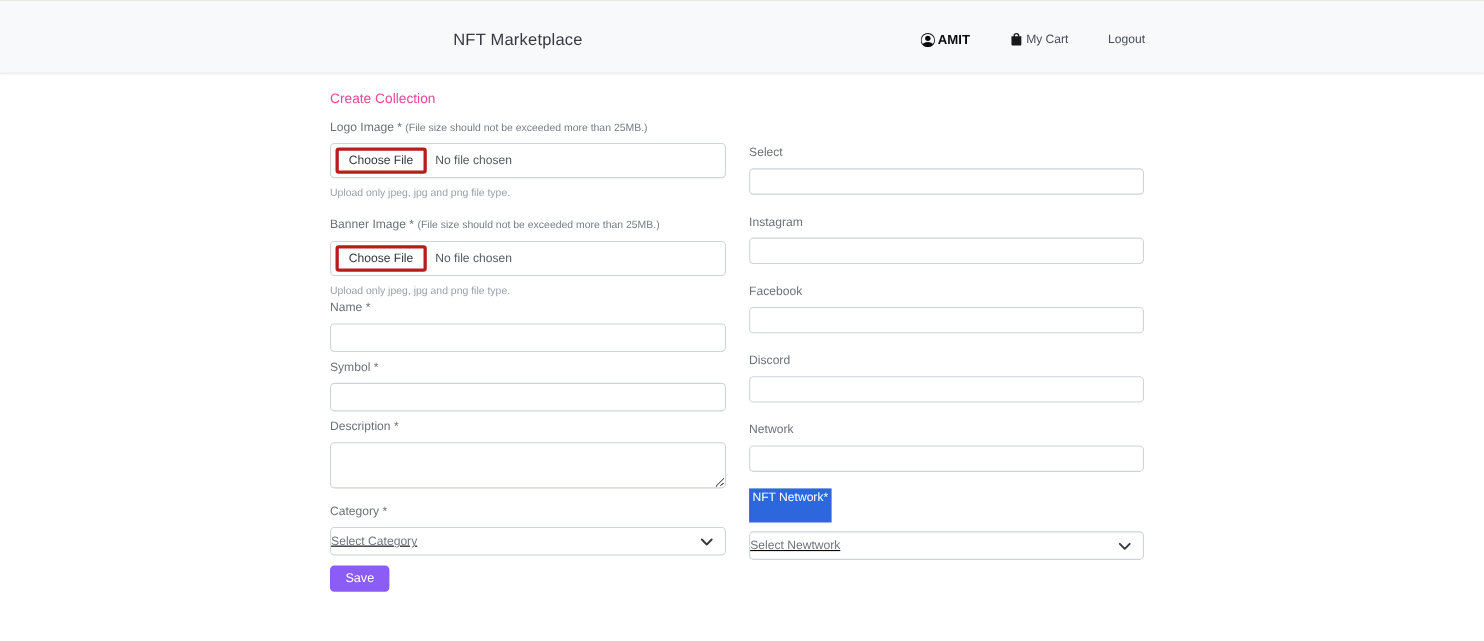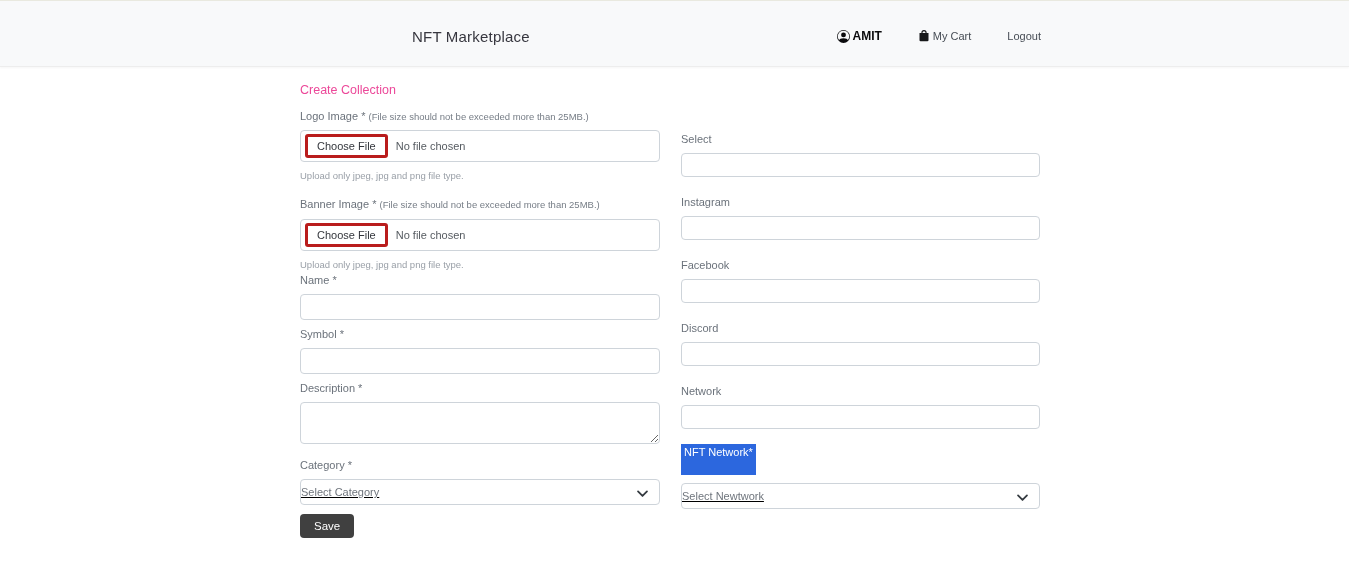--- a/index.html
+++ b/index.html
@@ -56,21 +56,21 @@
   .select-box { position:relative; display:flex; align-items:center; height:26px;
                 border:1px solid #ced4da; border-radius:4px; padding:0 0;
                 background:#fff; cursor:pointer;text-decoration:underline; }
   .select-box .sel-text { font-size:11px; color:#6f757d; }
   .select-box .chev { position:absolute; right:10px; top:50%; margin-top:-6px; }
 
   .network-label { display:inline-block; background:#2c67de; color:#fff;
                    font-size:11px; padding:2px 3px 17px; margin-bottom:8px;
                    line-height:1.1; }
 
-  .save-btn { display:inline-block; background:#404040; color:#fff; border:none;
+  .save-btn { display:inline-block; background:#8b5cf6; color:#fff; border:none;
               border-radius:4px; font-size:11.5px; padding:6px 14px; cursor:pointer;
               margin-top:-4px; font-family:"Liberation Sans", sans-serif; }
   .save-group { margin-bottom:0; }
 </style>
 </head>
 <body>
 
 <header class="topbar">
   <div class="brand">NFT Marketplace</div>
   <nav class="nav-right">

